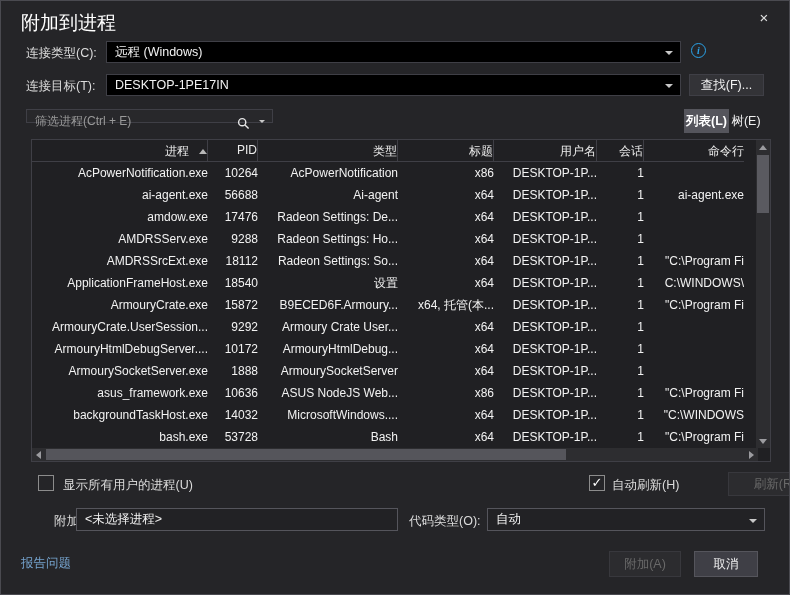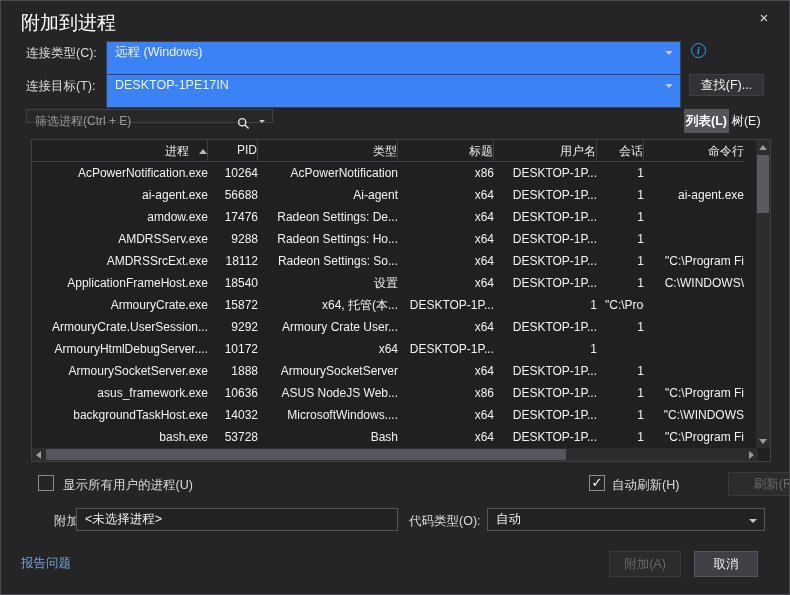--- a/index.html
+++ b/index.html
@@ -9,21 +9,21 @@
   .window { position:relative; width:790px; height:595px; background:#252528; border:1px solid #4a4a50; overflow:hidden; }
 
   
   .title { position:absolute; left:20px; top:9px; font-size:19px; color:#ffffff; }
   .close-btn { position:absolute; right:14px; top:6px; width:22px; height:22px; color:#e0e0e0; font-size:15px; line-height:22px; text-align:center; cursor:default; }
 
   
   .lbl { position:absolute; color:#dcdcdc; font-size:12.5px; }
 
   
-  .combo { position:absolute; background:#3b82f6; border:1px solid #3f3f46; height:34px; line-height:20px; padding:0 20px 0 8px; color:#f2f2f2; font-size:12.5px; }
+  .combo { position:absolute; background:#000000; border:1px solid #3f3f46; height:22px; line-height:20px; padding:0 20px 0 8px; color:#f2f2f2; font-size:12.5px; }
   .combo .caret { position:absolute; right:7px; top:9px; width:0; height:0; border-left:4px solid transparent; border-right:4px solid transparent; border-top:4px solid #c8c8c8; }
 
   .btn { position:absolute; background:#333337; border:1px solid #3f3f46; color:#f2f2f2; text-align:center; font-size:12.5px; }
   .btn.disabled { background:#2c2c2f; color:#696969; border-color:#38383d; }
   .btn.cancel { background:#3f3f46; border-color:#55555c; }
 
   
   .info { position:absolute; left:690px; top:42px; width:15px; height:15px; border:1.5px solid #2aa3e8; border-radius:50%; color:#2aa3e8; font-size:10px; font-weight:bold; text-align:center; line-height:13px; font-family:"Liberation Serif", serif; font-style:italic; }
 
   
@@ -160,37 +160,39 @@
         <div>18540</div>
         <div>设置</div>
         <div>x64</div>
         <div>DESKTOP-1P...</div>
         <div>1</div>
         <div>C:\WINDOWS\</div>
       </div>
         <div class="trow">
         <div>ArmouryCrate.exe</div>
         <div>15872</div>
+        <div>B9ECED6F.Armoury...</div>
         <div>x64, 托管(本...</div>
         <div>DESKTOP-1P...</div>
         <div>1</div>
         <div>"C:\Program Fi</div>
       </div>
         <div class="trow">
         <div>ArmouryCrate.UserSession...</div>
         <div>9292</div>
         <div>Armoury Crate User...</div>
         <div>x64</div>
         <div>DESKTOP-1P...</div>
         <div>1</div>
         <div></div>
       </div>
         <div class="trow">
         <div>ArmouryHtmlDebugServer....</div>
         <div>10172</div>
+        <div>ArmouryHtmlDebug...</div>
         <div>x64</div>
         <div>DESKTOP-1P...</div>
         <div>1</div>
         <div></div>
       </div>
         <div class="trow">
         <div>ArmourySocketServer.exe</div>
         <div>1888</div>
         <div>ArmourySocketServer</div>
         <div>x64</div>

